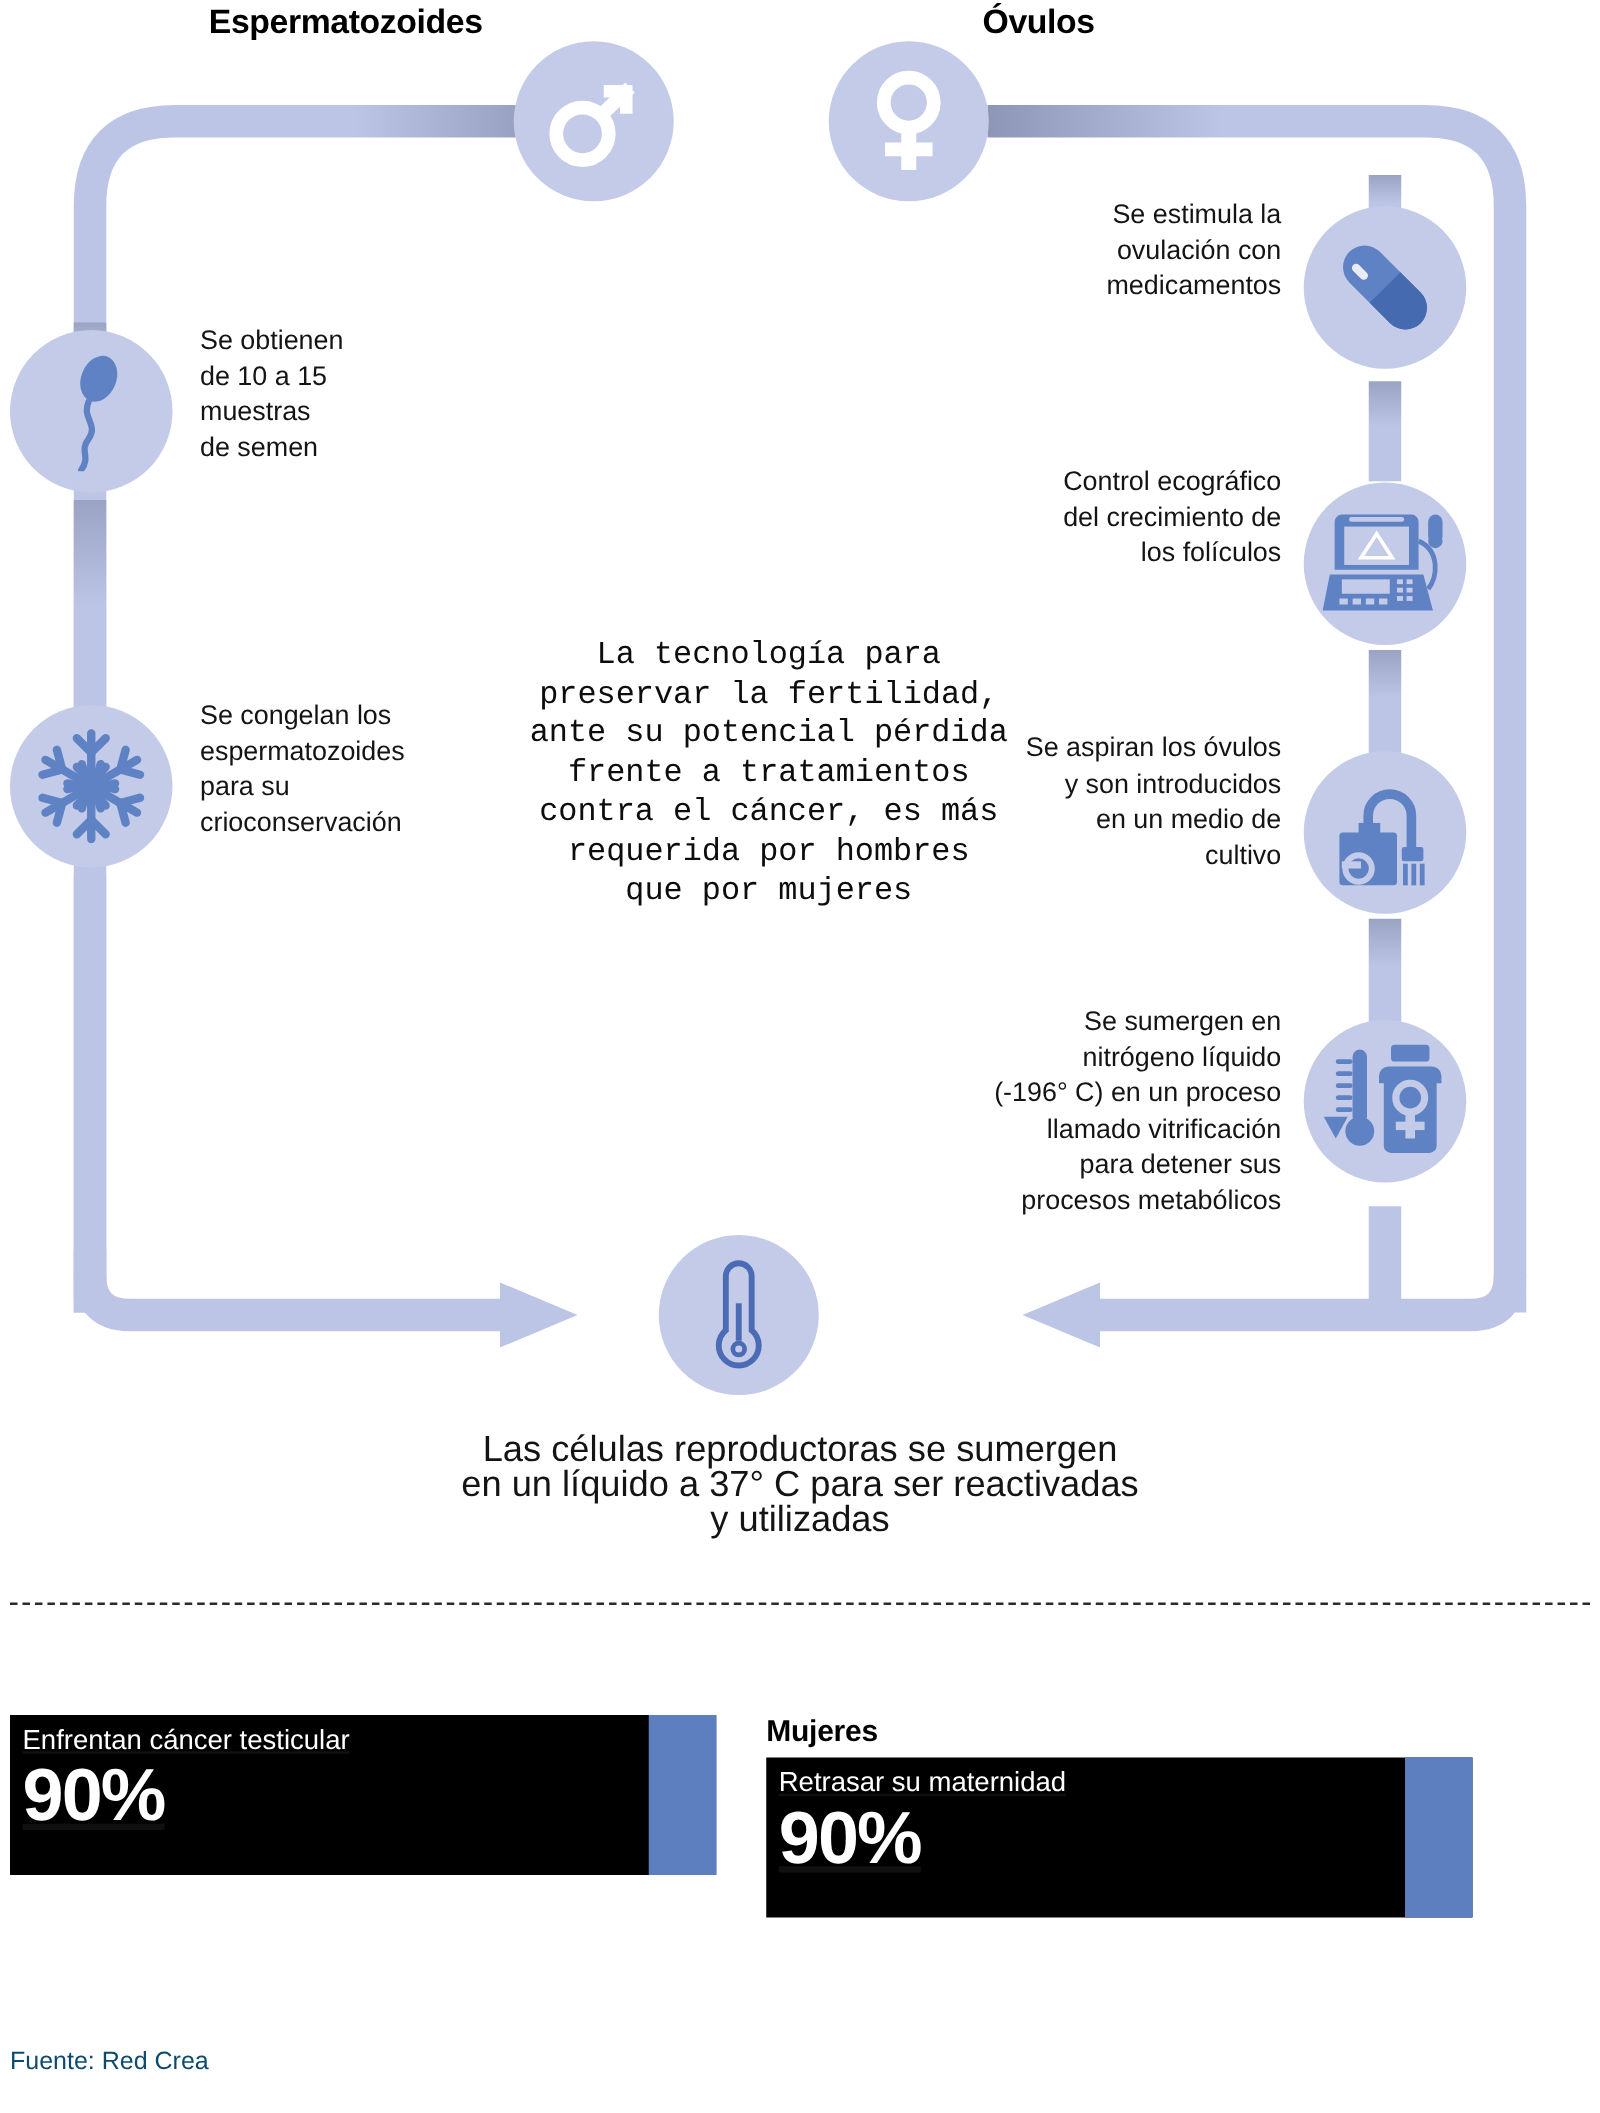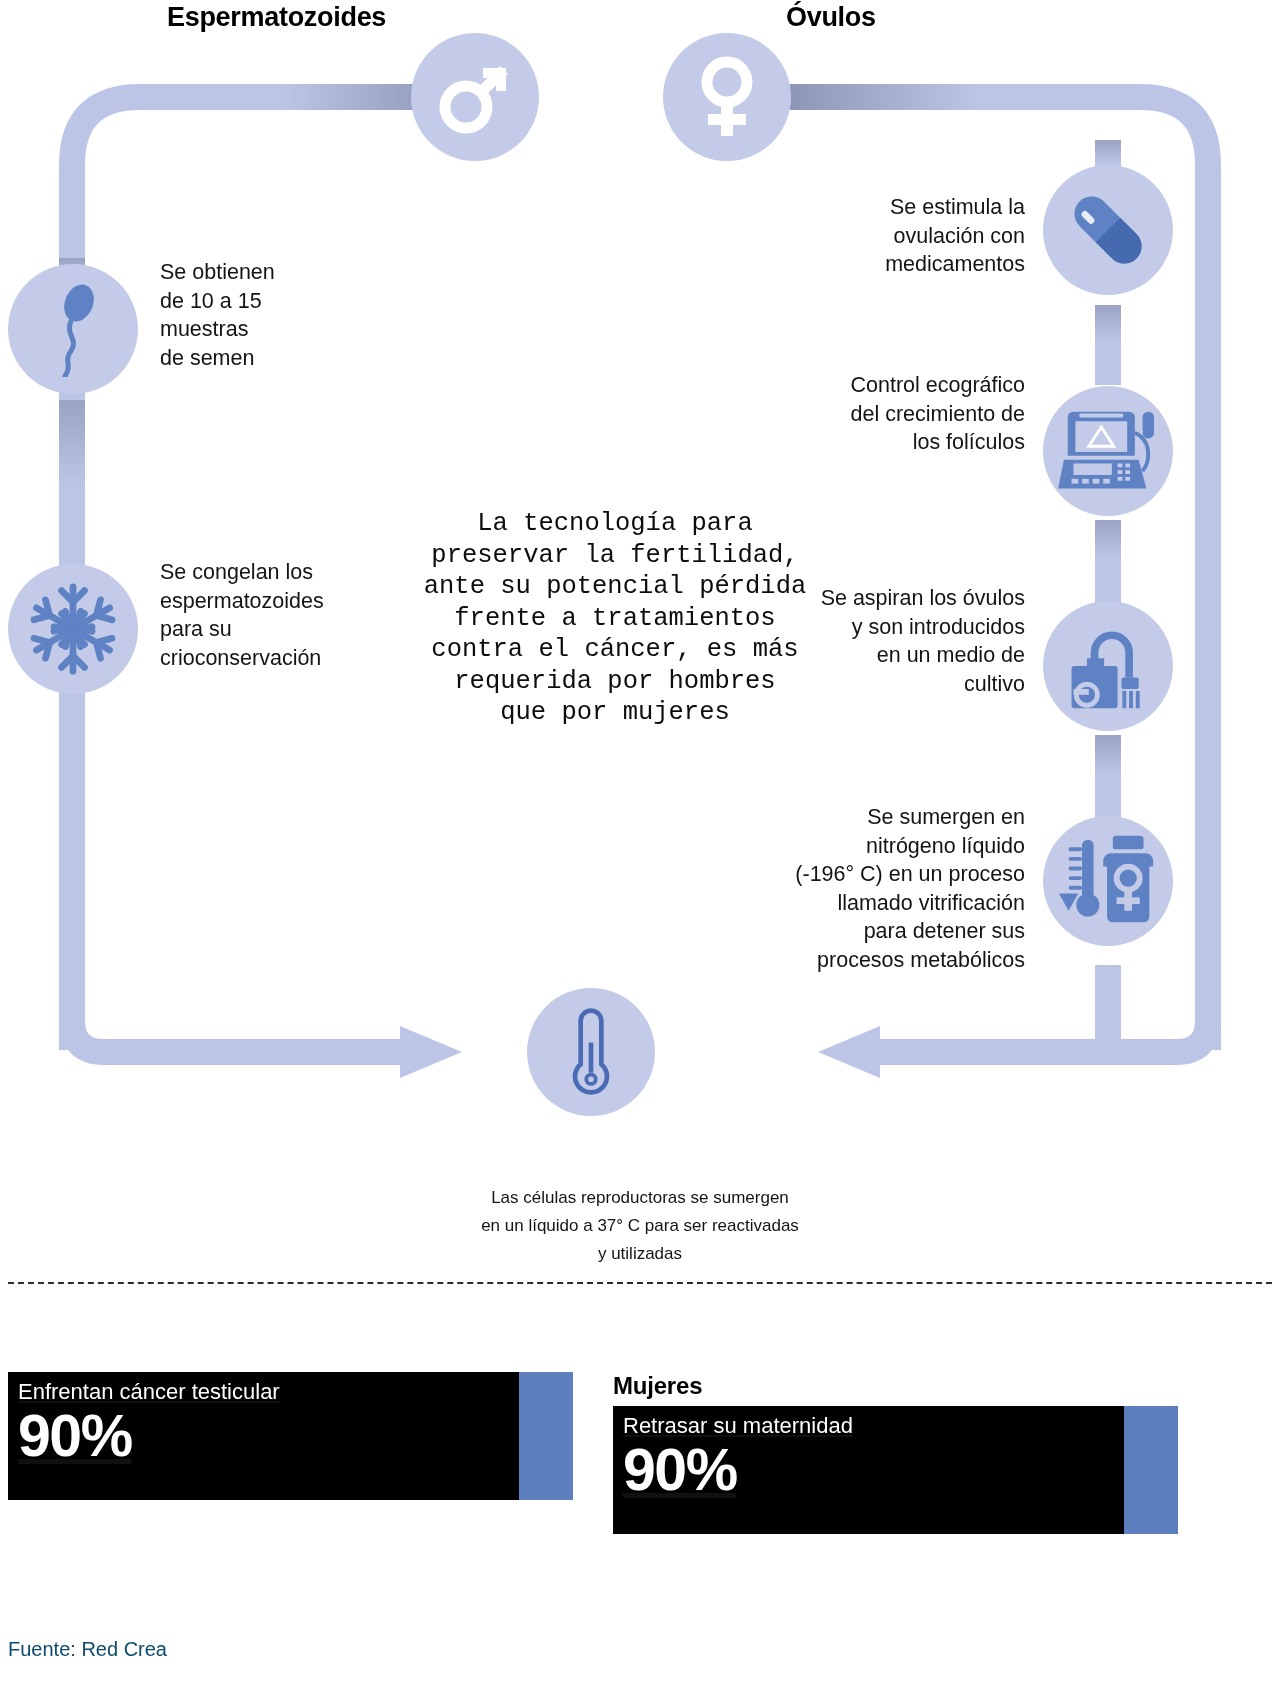--- a/index.html
+++ b/index.html
@@ -59,24 +59,24 @@
     font-size: 25.5px;
     line-height: 31.5px;
     color: #0d0d0d;
     white-space: pre-line;
     font-family: Liberation Mono, monospace;
   }
 
   
   #bottom-caption {
     position: absolute;
-    left: 340px; top: 1184px;
+    left: 340px; top: 1146px;
     width: 600px;
     text-align: center;
-    font-size: 17px;
+    font-size: 29px;
     line-height: 28px;
     color: #141414;
     white-space: pre-line;
   }
 
   
   #divider {
     position: absolute;
     left: 8px; top: 1282px;
     width: 1264px; height: 0;
@@ -352,21 +352,21 @@
   <div class="step-text t-left" style="left:160px; top:258px; width:230px;">Se obtienen
 de 10 a 15
 muestras
 de semen</div>
 
   <div class="step-text t-left" style="left:160px; top:558px; width:260px;">Se congelan los
 espermatozoides
 para su
 crioconservación</div>
 
-  <div class="step-text t-right" style="left:760px; top:157px; width:265px;margin-top:36px;">Se estimula la
+  <div class="step-text t-right" style="left:760px; top:157px; width:265px;">Se estimula la
 ovulación con
 medicamentos</div>
 
   <div class="step-text t-right" style="left:740px; top:371px; width:285px;">Control ecográfico
 del crecimiento de
 los folículos</div>
 
   <div class="step-text t-right" style="left:740px; top:584px; width:285px;">Se aspiran los óvulos
 y son introducidos
 en un medio de

